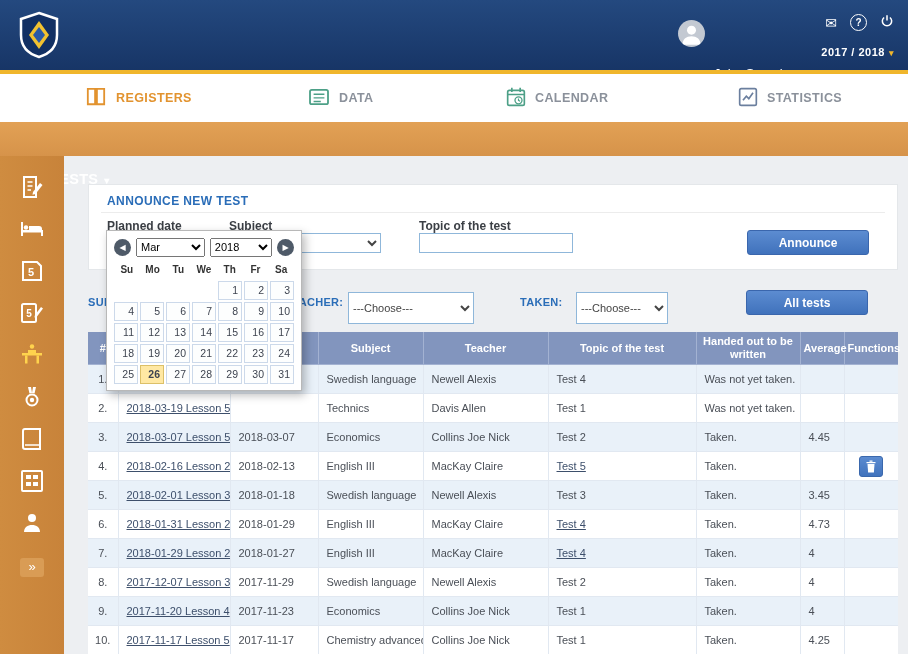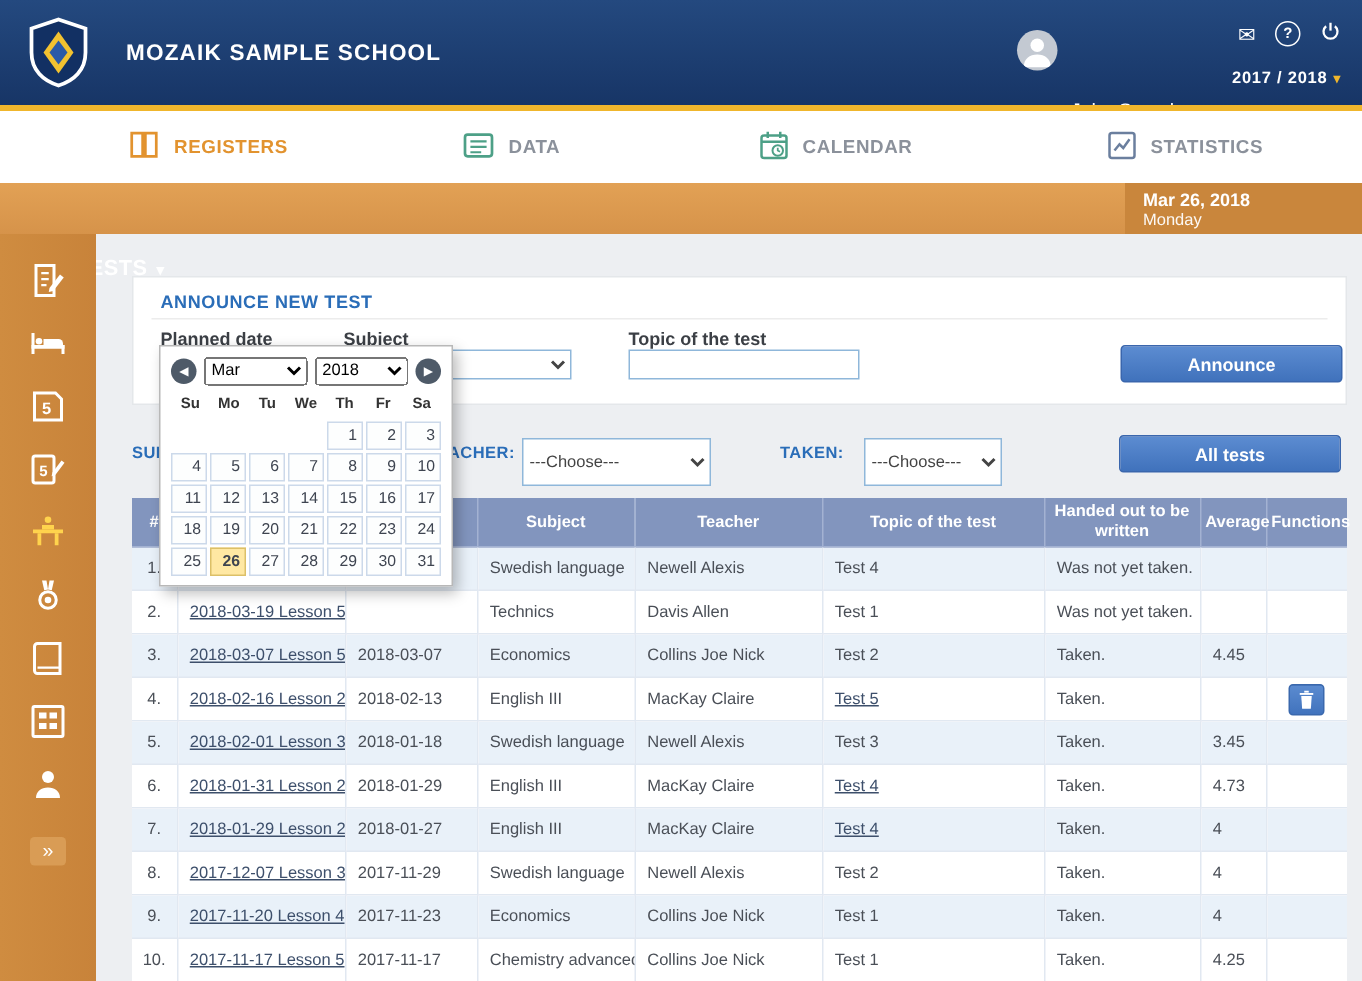--- a/index.html
+++ b/index.html
@@ -54,21 +54,21 @@
   .card-title{position:absolute;left:18px;top:9px;color:#2a6db8;font-size:12px;
     font-weight:bold;letter-spacing:.4px;}
   .card-rule{position:absolute;left:12px;right:12px;top:27px;border-top:1px solid #ececec;}
   .lab{position:absolute;top:34px;font-size:12px;font-weight:bold;color:#3b3f45;}
   .txt{position:absolute;top:48px;height:20px;border:1px solid #8fb7da;background:#fff;
     box-sizing:border-box;font-size:11px;padding:0 4px;font-family:"Liberation Sans",sans-serif;}
   .sel{border:1px solid #8fb7da;background:#fff;font-size:11px;color:#444;
     font-family:"Liberation Sans",sans-serif;}
   .btn-blue{background:linear-gradient(180deg,#5c8cd1,#4072bc);color:#fff;
     border:1px solid #3a66ad;border-radius:3px;font-size:12px;font-weight:bold;
-    width:148px;height:25px;cursor:pointer;font-family:"Liberation Sans",sans-serif;}
+    width:122px;height:25px;cursor:pointer;font-family:"Liberation Sans",sans-serif;}
   
   .filters{position:absolute;left:88px;top:288px;width:810px;height:28px;z-index:2;}
   .flabel{position:absolute;top:8px;font-size:11px;font-weight:bold;color:#2a6db8;letter-spacing:.3px;}
   .fsel{position:absolute;top:4px;height:32px;}
   
   .tests{position:absolute;left:88px;top:332px;width:810px;border-collapse:collapse;
     table-layout:fixed;font-size:11px;z-index:1;background:#fff;}
   .tests th{background:#8295be;color:#fff;font-size:11px;font-weight:bold;height:30px;
     border-right:1px solid #a3b2d2;border-bottom:1px solid #a3b2d2;text-align:center;
     padding:1px 3px;line-height:1.15;}
@@ -102,21 +102,20 @@
 <body>
 
 <div class="header">
   <div class="logo">
     <svg width="46" height="48" viewBox="0 0 44 48">
       <path d="M22 2 L40 8 V24 C40 36 32 43 22 46 C12 43 4 36 4 24 V8 Z" fill="#123063" stroke="#ffffff" stroke-width="2.5"></path>
       <path d="M22 10 L32 24 L22 38 L12 24 Z" fill="#f2c230"></path>
       <path d="M22 16 L28 24 L22 32 L16 24 Z" fill="#2a5aa8"></path>
     </svg>
   </div>
-  <div class="school-name">MOZAIK SAMPLE SCHOOL</div>
 
   <div class="user-block">
     <span class="avatar">
       <svg width="27" height="27" viewBox="0 0 24 24">
         <circle cx="12" cy="9" r="4" fill="#ffffff"></circle>
         <path d="M4 22c0-5 3.5-7.5 8-7.5s8 2.5 8 7.5z" fill="#ffffff"></path>
       </svg>
     </span>
     <span>
       <span class="user-name">John Sample</span>
@@ -177,24 +176,20 @@
         <path d="M6 16l4-5 3 3 5-7" stroke="#6b7f9e" stroke-width="2" fill="none"></path>
       </svg>
     </span>
     <span>STATISTICS</span>
   </div>
 </div>
 
 <div class="context">
   <div class="context-title">
     <span>9.G - TESTS</span><span class="chev">▾</span>
-  </div>
-  <div class="date-box">
-    <div class="date-line1">Mar 26, 2018</div>
-    <div class="date-line2">Monday</div>
   </div>
 </div>
 
 <div class="sidebar">
   <div class="side-item">
     <svg width="26" height="24" viewBox="0 0 24 24">
       <path d="M4 2h12v20H4z" fill="none" stroke="#fff" stroke-width="2"></path>
       <path d="M7.5 7h5M7.5 11h5M7.5 15h3.5" stroke="#fff" stroke-width="1.5"></path>
       <path d="M13 17l7-9 2.5 2-7 9-3 .7z" fill="#fff"></path>
     </svg>

